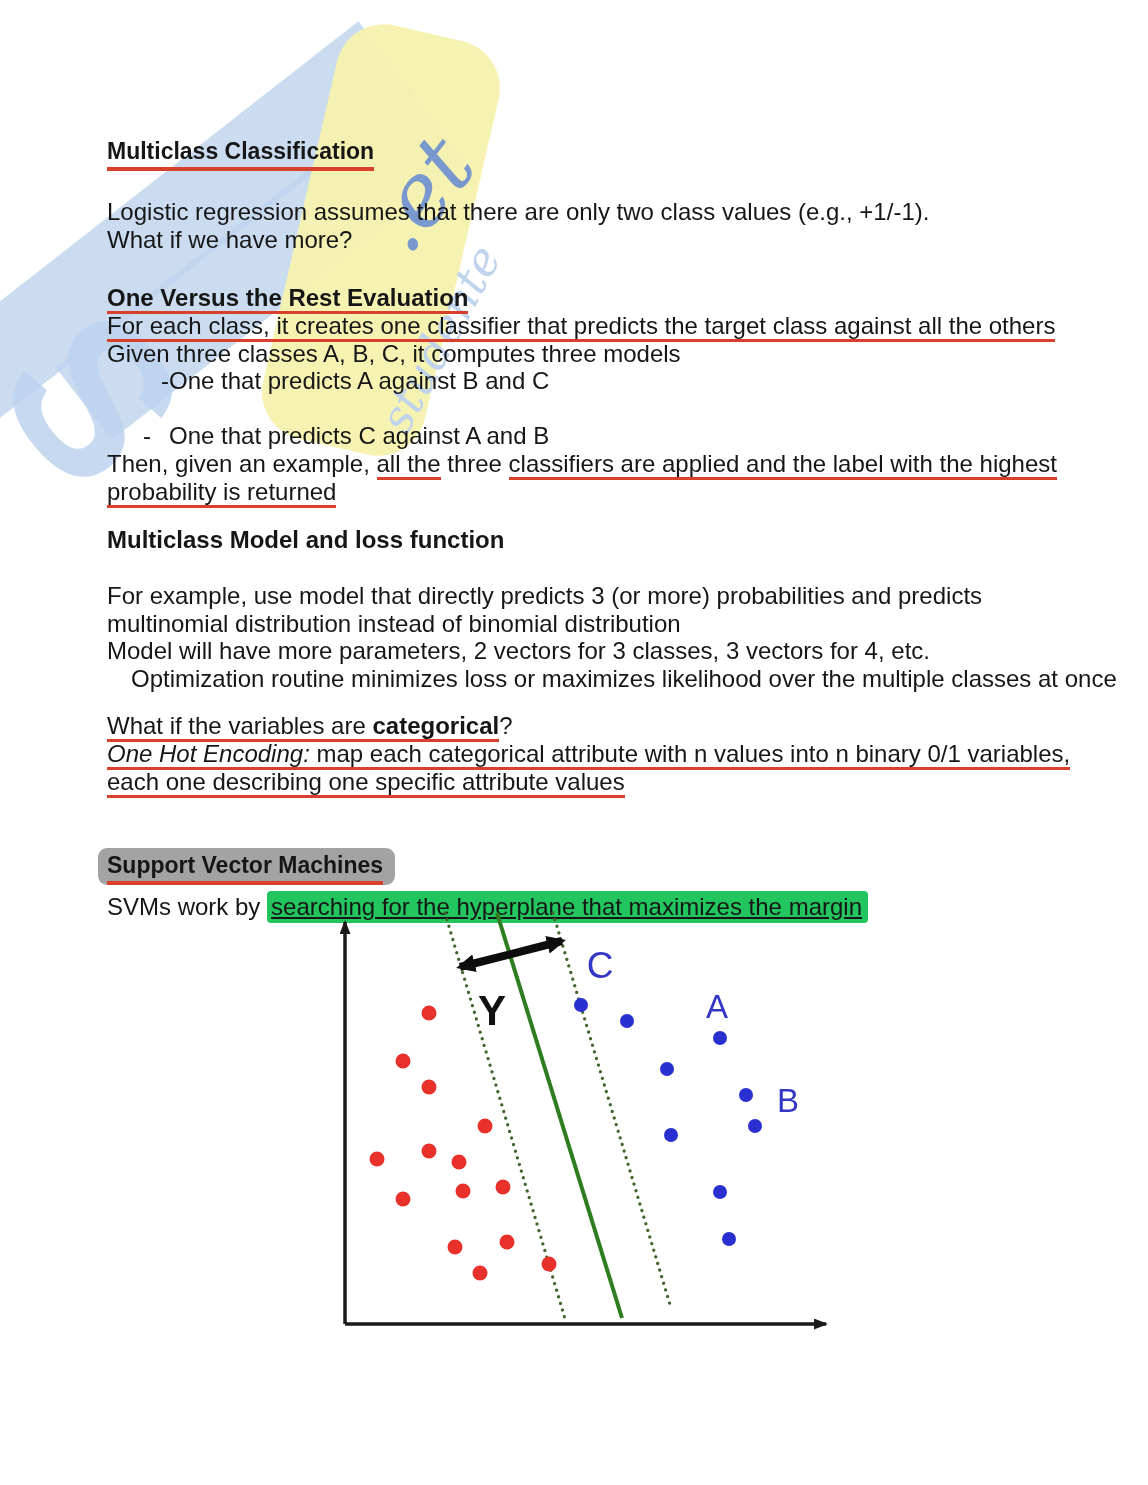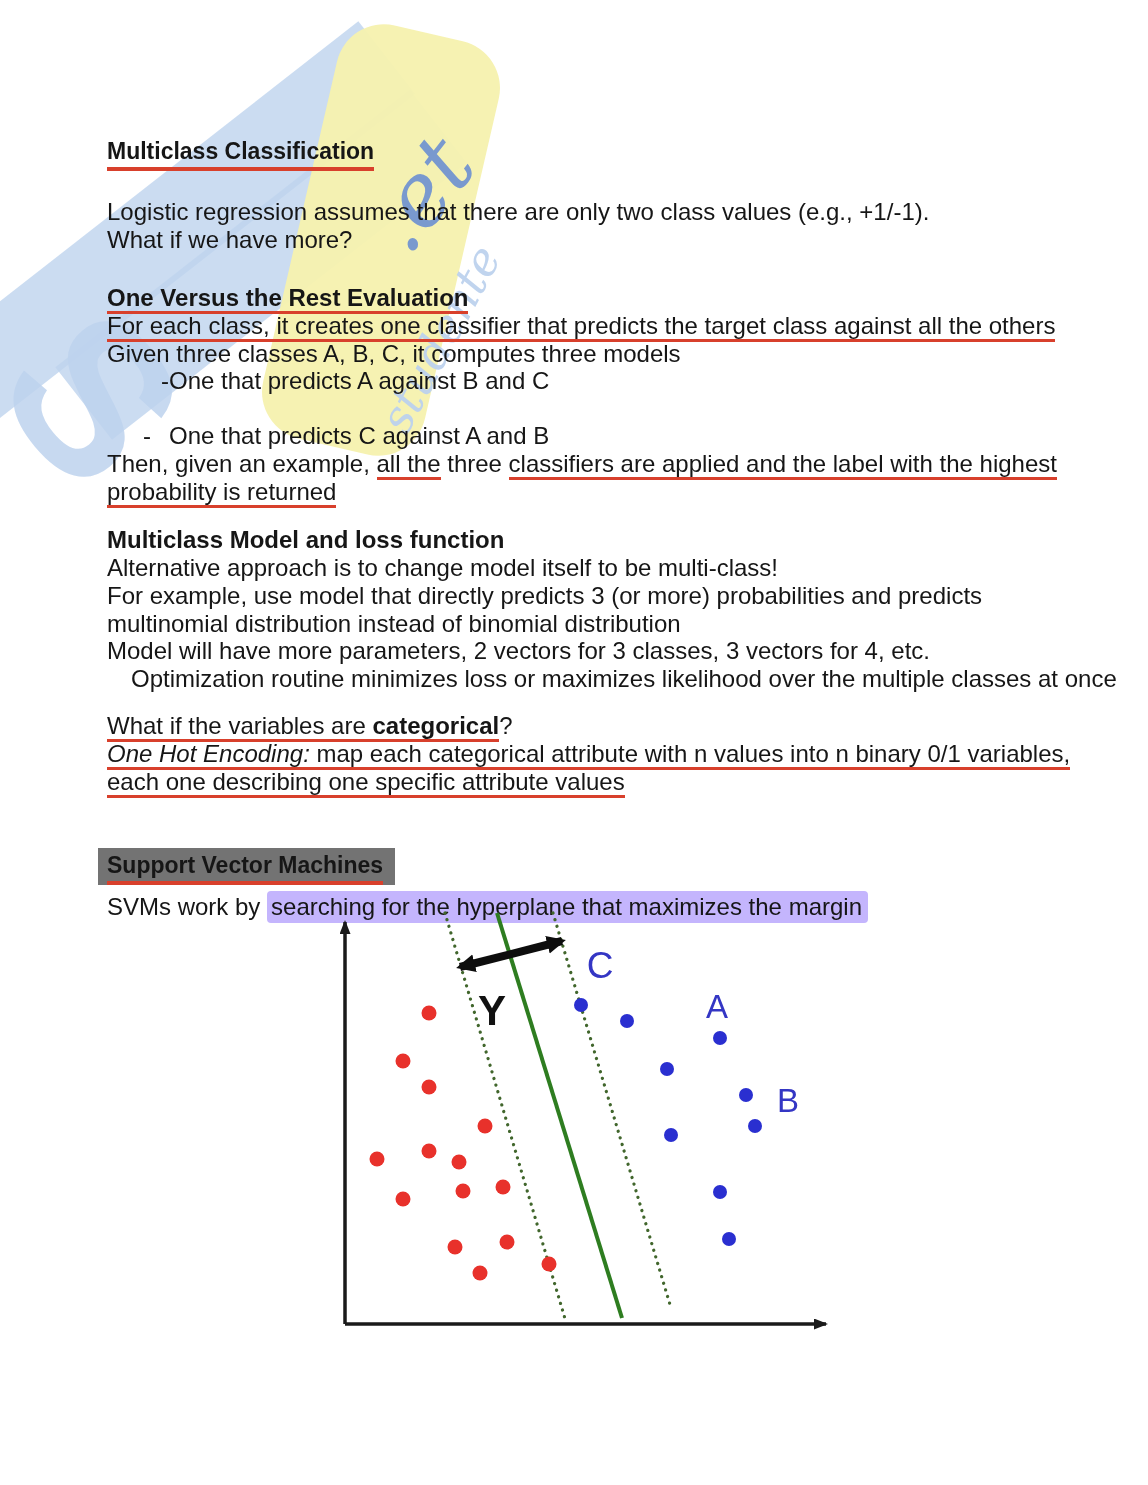--- a/index.html
+++ b/index.html
@@ -22,22 +22,22 @@
   
   .doc{position:absolute;left:0;top:0;width:1148px;height:1485px;z-index:1;}
   .line{position:absolute;left:107px;white-space:nowrap;font-size:24px;line-height:1.25;}
   .h1{font-size:23px;font-weight:bold;}
   .h2{font-weight:bold;}
   .rl{border-bottom:3px solid #d8402c;padding-bottom:0;}
   .rl4{border-bottom:4px solid #d8402c;padding-bottom:3px;}
   .b{font-weight:bold;}
   .i{font-style:italic;}
   .dash{display:inline-block;width:26px;margin-left:36px;}
-  .hl{background:#c4b5fd;border-radius:4px;padding:2px 6px 3px 4px;}
-  .hl-head{position:absolute;left:98px;top:848px;background:#737373;border-radius:0;
+  .hl{background:#22c55e;border-radius:4px;padding:2px 6px 3px 4px;text-decoration:underline;}
+  .hl-head{position:absolute;left:98px;top:848px;background:#a3a3a3;border-radius:9px;
            padding:4px 12px 6px 9px;white-space:nowrap;}
   .fig{position:absolute;left:330px;top:898px;z-index:1;}
 </style>
 </head>
 <body>
 
 <div class="page">
 
   <div class="wm">
     <div class="wm-bar wm-bar1"></div>
@@ -73,21 +73,20 @@
     </div>
 
     <div class="line" style="top:449px;">
       <span>Then, given an example, </span><span class="rl">all the</span><span> three </span><span class="rl">classifiers are applied and the label with the highest</span>
     </div>
     <div class="line" style="top:477px;">
       <span class="rl">probability is returned</span>
     </div>
 
     <div class="line h2" style="top:525px;">Multiclass Model and loss function</div>
-    <div class="line" style="top:553px;">Alternative approach is to change model itself to be multi-class!</div>
     <div class="line" style="top:581px;">For example, use model that directly predicts 3 (or more) probabilities and predicts</div>
     <div class="line" style="top:609px;">multinomial distribution instead of binomial distribution</div>
     <div class="line" style="top:636px;">Model will have more parameters, 2 vectors for 3 classes, 3 vectors for 4, etc.</div>
     <div class="line" style="top:664px;margin-left:24px;">Optimization routine minimizes loss or maximizes likelihood over the multiple classes at once</div>
 
     <div class="line" style="top:711px;">
       <span class="rl"><span>What if the variables are </span><span class="b">categorical</span></span><span>?</span>
     </div>
     <div class="line" style="top:739px;">
       <span class="rl"><span class="i">One Hot Encoding:</span><span> map each categorical attribute with n values into n binary 0/1 variables,</span></span>

